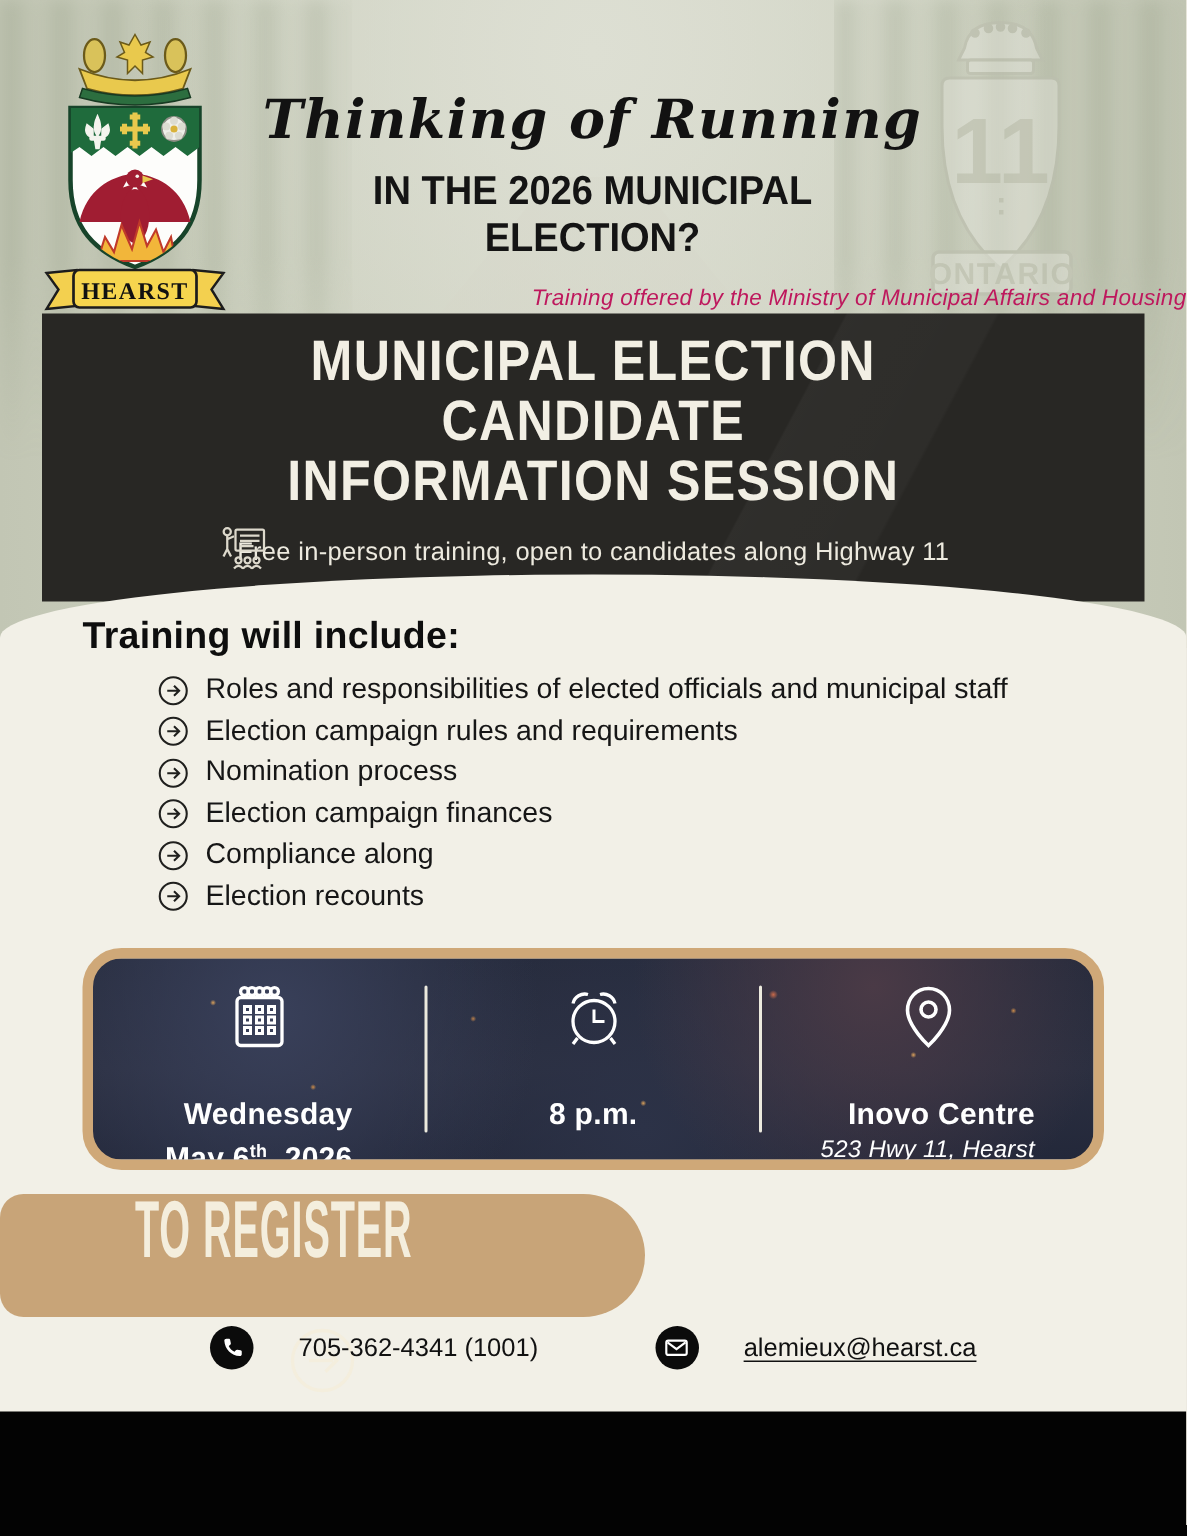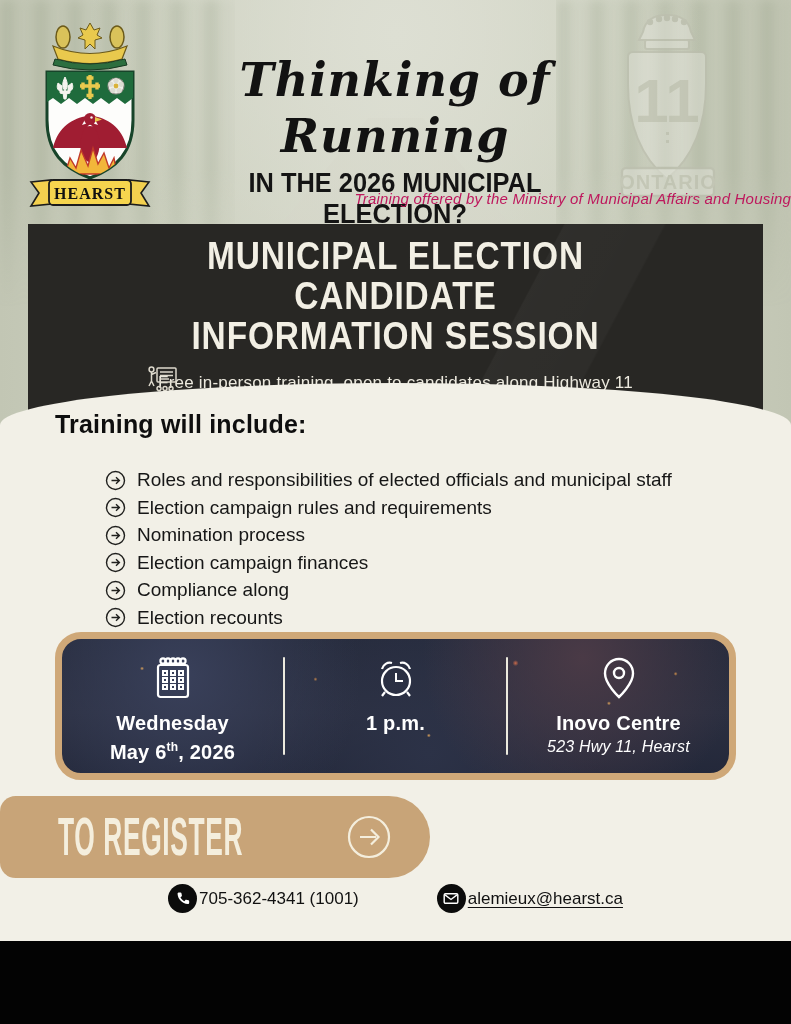--- a/index.html
+++ b/index.html
@@ -27,56 +27,56 @@
   .hero-trees.left  { left:0;  -webkit-mask-image:linear-gradient(180deg,#000 55%,transparent); mask-image:linear-gradient(180deg,#000 55%,transparent);}
   .hero-trees.right { right:0; -webkit-mask-image:linear-gradient(180deg,#000 55%,transparent); mask-image:linear-gradient(180deg,#000 55%,transparent);}
 
   .coat-of-arms { position:absolute; top:22px; left:25px; width:130px; height:185px; }
 
   .hwy-shield { position:absolute; top:0px; right:56px; width:135px; height:200px; opacity:.62; }
 
   .hero-titles { position:absolute; top:52px; left:170px; width:450px; text-align:center; color:#121212; }
   .script-title {
     font-family:"DejaVu Serif", serif; font-style:italic; font-weight:700;
-    font-size:46px; line-height:56px; letter-spacing:1px;
+    font-size:36px; line-height:56px; letter-spacing:1px;
   }
   .sub-title {
     margin-top:4px; font-weight:700; font-size:27px; letter-spacing:0;
     display:inline-block; transform:scaleX(.94);
     color:#141414;
   }
   .ministry-line {
     position:absolute; top:190px; left:0; width:791px; text-align:right;
     font-style:italic; font-size:15px; color:#be185d; letter-spacing:.2px;
   }
 
   
   .dark-banner {
-    position:absolute; top:224px; left:28px; width:735px; height:192px;
+    position:absolute; top:209px; left:28px; width:735px; height:192px;
     background:
       linear-gradient(118deg, rgba(255,255,255,0) 64%, rgba(255,255,255,.035) 64.2%, rgba(255,255,255,.028) 76%, rgba(255,255,255,0) 76.3%),
       #282724;
     color:#f2efe4; text-align:center; padding-top:12px;
   }
   .banner-title { font-weight:700; font-size:38px; line-height:40px; letter-spacing:1px; }
   .banner-title .line { display:block; transform:scaleX(.88); }
   .banner-sub-row { position:relative; margin-top:10px; height:34px; }
   .presenter-icon { position:absolute; left:118px; top:-2px; }
   .banner-subtitle { font-size:17px; color:#edeadf; letter-spacing:.2px; line-height:34px; }
 
   
   .body-curve {
     position:absolute; top:383px; left:0; width:791px; height:641px;
     background:#f2f0e7;
     border-top-left-radius:50% 42px; border-top-right-radius:50% 42px;
   }
 
   .training { position:absolute; top:410px; left:55px; width:700px; }
   .training-heading { font-size:25px; font-weight:800; color:#0e0e0e; letter-spacing:.2px; }
-  .training-list { list-style:none; margin-top:30px; margin-left:50px; display:flex; flex-direction:column; gap:5.5px; }
+  .training-list { list-style:none; margin-top:10px; margin-left:50px; display:flex; flex-direction:column; gap:5.5px; }
   .training-item { display:flex; align-items:center; gap:11px; font-size:19px; color:#161616; }
   .bullet-icon { flex:0 0 auto; display:flex; }
 
   
   .event-card {
     position:absolute; top:632px; left:55px; width:681px; height:148px;
     border:7px solid #cfa878; border-radius:26px; overflow:hidden;
     background:
       radial-gradient(2px 2px at 12% 22%, #d9a05a, rgba(0,0,0,0)),
       radial-gradient(2px 2px at 22% 64%, #c98b4a, rgba(0,0,0,0)),
@@ -86,43 +86,43 @@
       radial-gradient(2px 2px at 82% 48%, #d9a05a, rgba(0,0,0,0)),
       radial-gradient(2px 2px at 92% 26%, #c98b4a, rgba(0,0,0,0)),
       radial-gradient(circle at 18% 28%, #39405a 0%, rgba(57,64,90,0) 32%),
       radial-gradient(circle at 78% 14%, #4a3a46 0%, rgba(74,58,70,0) 30%),
       radial-gradient(circle at 55% 85%, #2c3247 0%, rgba(44,50,71,0) 45%),
       linear-gradient(180deg, #262b3c 0%, #2b2f40 55%, #23283a 100%);
     display:flex; align-items:stretch; color:#fff;
   }
   .event-col { flex:1 1 0; display:flex; flex-direction:column; align-items:center; justify-content:flex-start; padding-top:16px; }
   .event-col .icon { height:48px; display:flex; align-items:center; }
-  .event-text { margin-top:8px; text-align:center; font-size:20px; font-weight:700; line-height:24px; letter-spacing:.2px; }
+  .event-text { margin-top:28px; text-align:right; font-size:20px; font-weight:700; line-height:24px; letter-spacing:.2px; }
   .event-text .sub-italic { font-style:italic; font-weight:400; font-size:16px; }
   .event-divider { width:2px; background:#eceade; margin:18px 0; border-radius:1px; }
   sup.th { font-size:12px; vertical-align:super; }
 
   
   .register-pill {
     position:absolute; top:796px; left:0; width:430px; height:82px;
     background:#c8a478; border-radius:16px 42px 42px 16px;
-    display:flex; align-items:center; padding-left:58px; gap:38px; cursor:pointer;
+    display:flex; align-items:center; padding-left:58px; gap:38px; cursor:pointer;flex-direction:column;
   }
   .register-label {
     font-size:44px; font-weight:700; color:#f4eedd; letter-spacing:1px; white-space:nowrap;
     display:inline-block; transform:scale(.60, 1.22); transform-origin:left center;
   }
   .register-arrow { margin-left:-58px; display:flex; }
 
   
   .contacts {
     position:absolute; top:884px; left:0; width:791px;
     display:flex; justify-content:center; align-items:center; gap:78px;
   }
-  .contact-item { display:flex; align-items:center; gap:2px; font-size:17px; color:#111; }
+  .contact-item { display:flex; align-items:center; gap:30px; font-size:17px; color:#111; }
   .contact-badge {
     width:29px; height:29px; border-radius:50%; background:#0b0b0b;
     display:flex; align-items:center; justify-content:center; flex:0 0 auto;
   }
   .email-link { color:#111; text-decoration:underline; text-underline-offset:3px; }
 
   .footer-bar { position:absolute; left:0; bottom:0; width:791px; height:83px; background:#030303; }
 
   svg { display:block; }
 </style>
@@ -338,21 +338,21 @@
     <div class="event-divider"></div>
     <div class="event-col">
       <span class="icon">
         <svg width="48" height="48" viewBox="0 0 48 48" fill="none" stroke="#ffffff" stroke-width="2.2">
           <circle cx="24" cy="26" r="14"></circle>
           <path d="M24,18 v8 h7" stroke-width="2"></path>
           <path d="M10,14 a8,8 0 0 1 10,-6 M38,14 a8,8 0 0 0 -10,-6"></path>
           <path d="M13,37 l-3,4 M35,37 l3,4"></path>
         </svg>
       </span>
-      <div class="event-text">1 p.m.</div>
+      <div class="event-text">8 p.m.</div>
     </div>
     <div class="event-divider"></div>
     <div class="event-col">
       <span class="icon">
         <svg width="40" height="48" viewBox="0 0 40 48" fill="none" stroke="#ffffff" stroke-width="2.4">
           <path d="M20,4 C12,4 6,10.5 6,18.5 C6,29 20,42 20,42 S34,29 34,18.5 C34,10.5 28,4 20,4 Z"></path>
           <circle cx="20" cy="18" r="5"></circle>
         </svg>
       </span>
       <div class="event-text">

